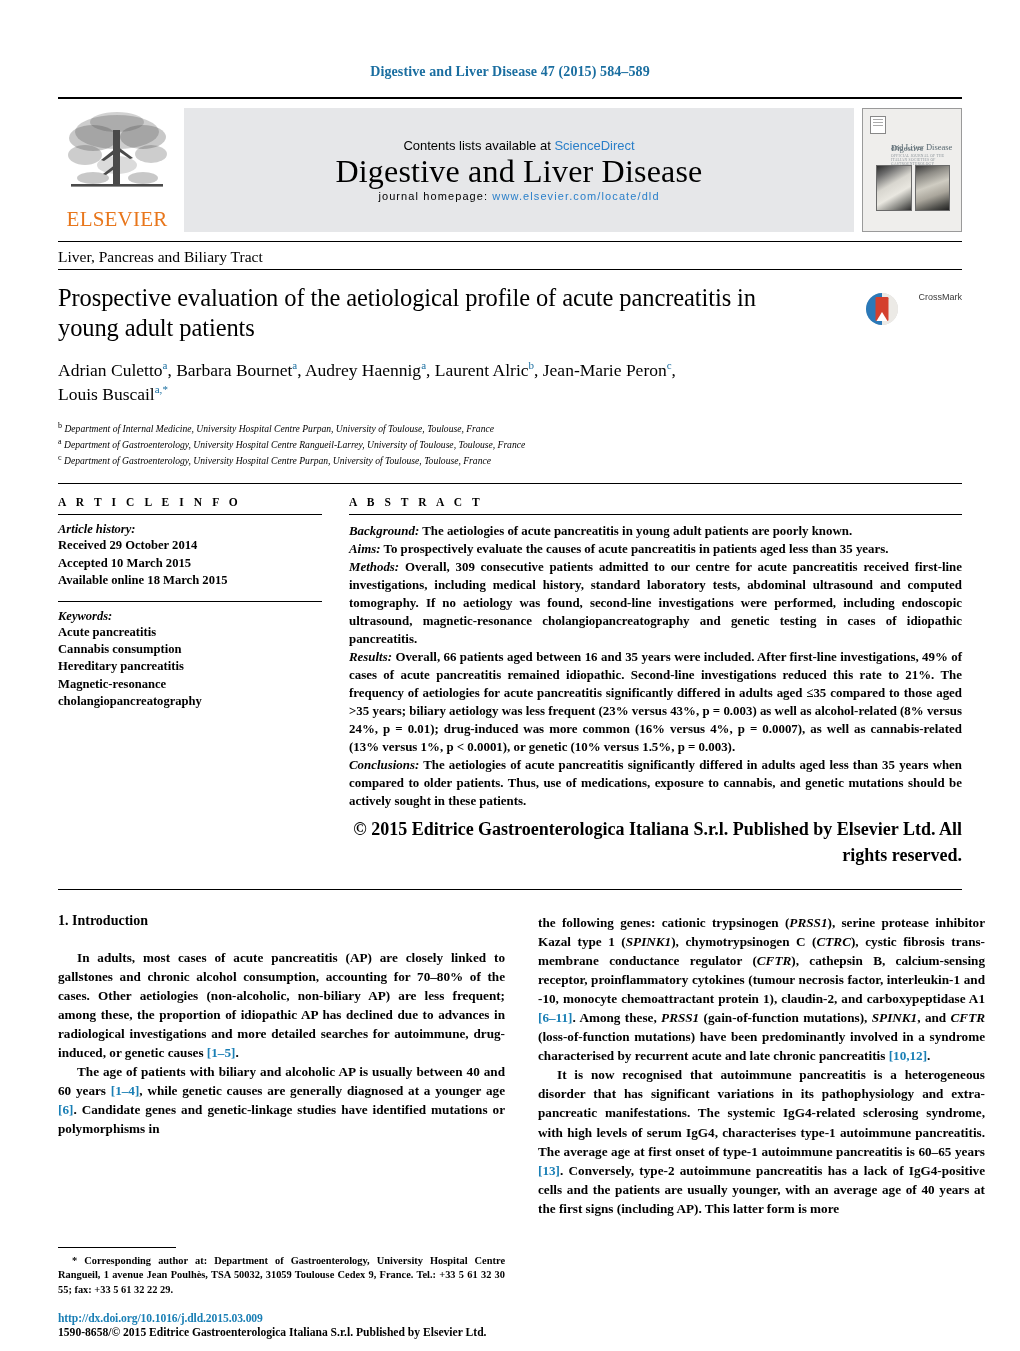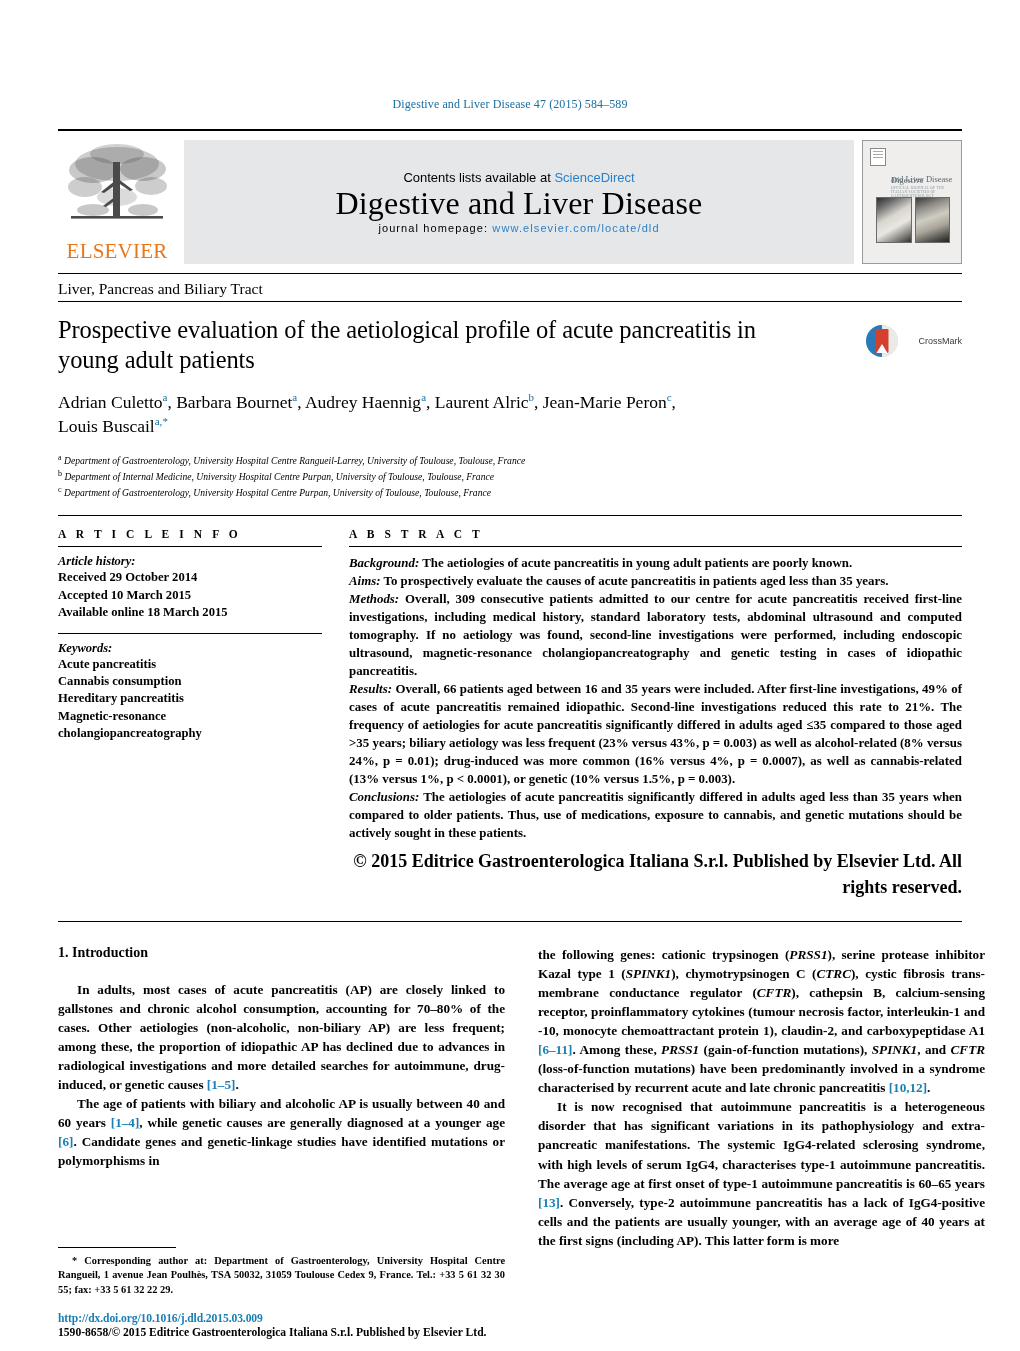--- a/index.html
+++ b/index.html
@@ -12,23 +12,23 @@
     color: #000000;
     position: relative;
     overflow: hidden;
   }
   .page { padding: 0 58px; position: relative; width: 1020px; height: 1351px; }
 
   
   .runhead {
     text-align: center;
     color: #1a6ea0;
-    font-size: 12px;
-    font-weight: normal;
-    padding-top: 97px;
+    font-size: 14px;
+    font-weight: bold;
+    padding-top: 64px;
     letter-spacing: .1px;
   }
 
   
   .masthead-rule { border-top: 2.2px solid #000; margin-top: 17px; }
   .masthead {
     display: flex;
     align-items: stretch;
     margin-top: 9px;
     height: 124px;
@@ -111,21 +111,20 @@
     font-weight: normal;
     margin: 0;
     max-width: 760px;
     letter-spacing: -.1px;
   }
   .crossmark {
     position: absolute;
     right: 0px;
     top: 22px;
     display: flex;
-    align-items: center;
     gap: 19px;
   }
   .crossmark-label { font-size: 9px; font-family:"Liberation Sans", sans-serif; color:#3a3a3a; }
 
   .authors {
     font-size: 17.5px;
     line-height: 1.32;
     margin-top: 15px;
     max-width: 800px;
   }
@@ -283,22 +282,22 @@
         <path d="M17 20 L22.5 29 L11.5 29 Z" fill="#ffffff"></path>
       </svg>
       <span class="crossmark-label">CrossMark</span>
     </div>
 
     <div class="authors">
       <span><span>Adrian Culetto</span><sup>a</sup><span>, </span></span><span><span>Barbara Bournet</span><sup>a</sup><span>, </span></span><span><span>Audrey Haennig</span><sup>a</sup><span>, </span></span><span><span>Laurent Alric</span><sup>b</sup><span>, </span></span><span><span>Jean-Marie Peron</span><sup>c</sup><span>, </span></span><br><span><span>Louis Buscail</span><sup><span>a,</span>*</sup></span>
     </div>
 
     <div class="affils">
+      <div class="affil"><sup>b</sup> <span>Department of Internal Medicine, University Hospital Centre Purpan, University of Toulouse, Toulouse, France</span></div>
       <div class="affil"><sup>a</sup> <span>Department of Gastroenterology, University Hospital Centre Rangueil-Larrey, University of Toulouse, Toulouse, France</span></div>
-      <div class="affil"><sup>b</sup> <span>Department of Internal Medicine, University Hospital Centre Purpan, University of Toulouse, Toulouse, France</span></div>
       <div class="affil"><sup>c</sup> <span>Department of Gastroenterology, University Hospital Centre Purpan, University of Toulouse, Toulouse, France</span></div>
     </div>
   </div>
 
   <div class="info-rule"></div>
 
   <div class="cols">
 
     <div class="col-left">
       <div class="head-caps">A R T I C L E    I N F O</div>

